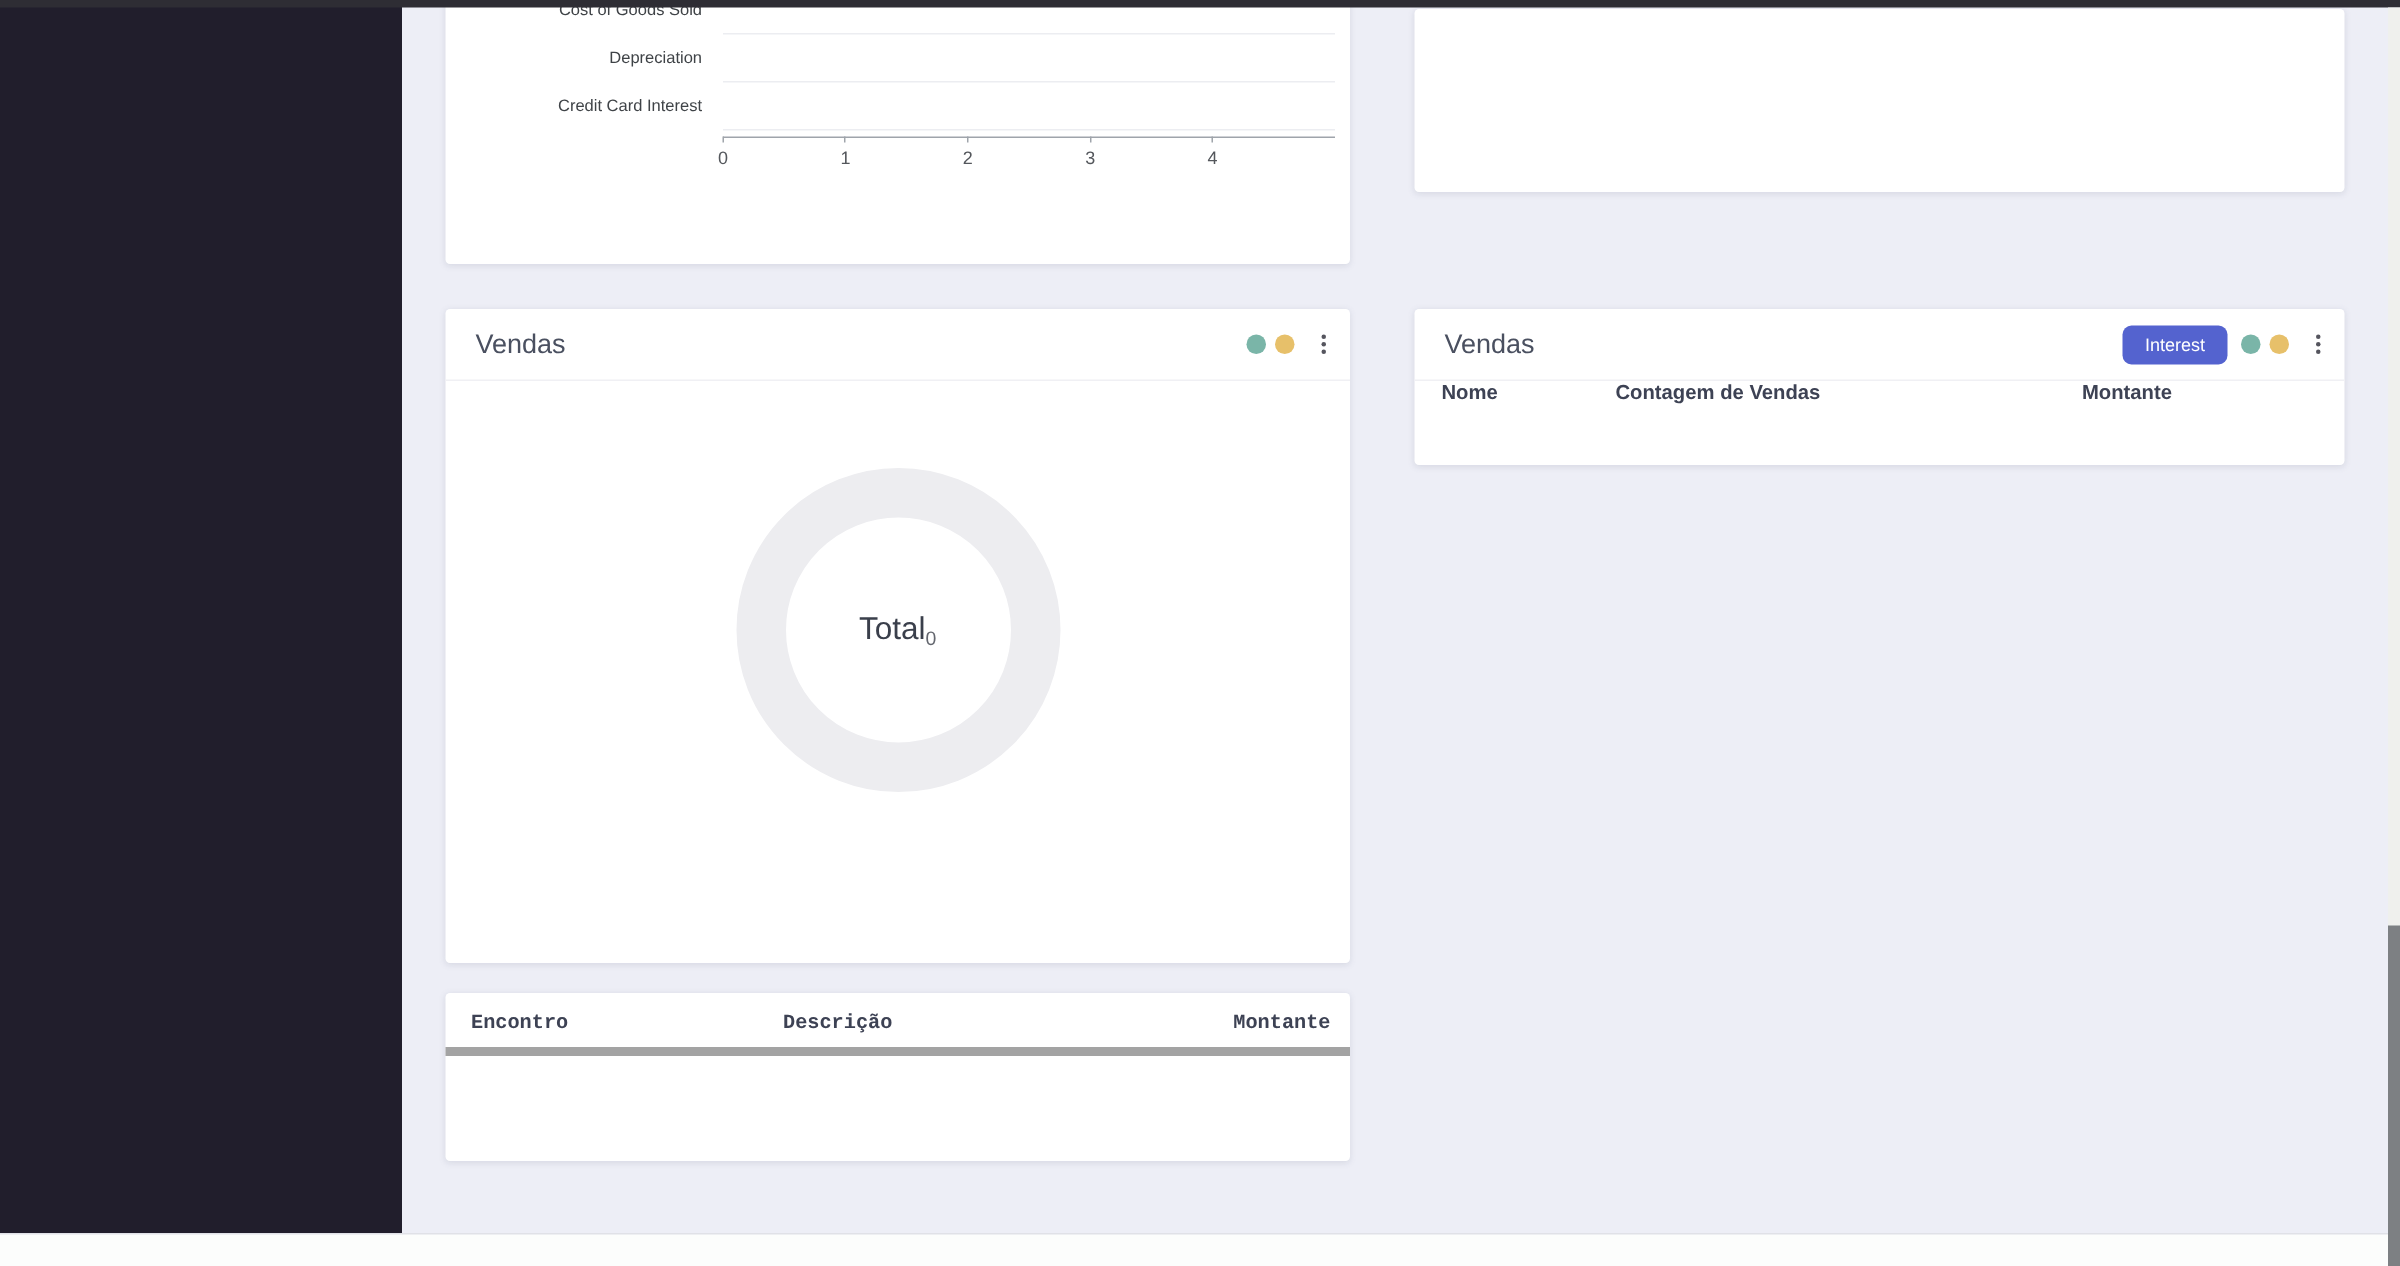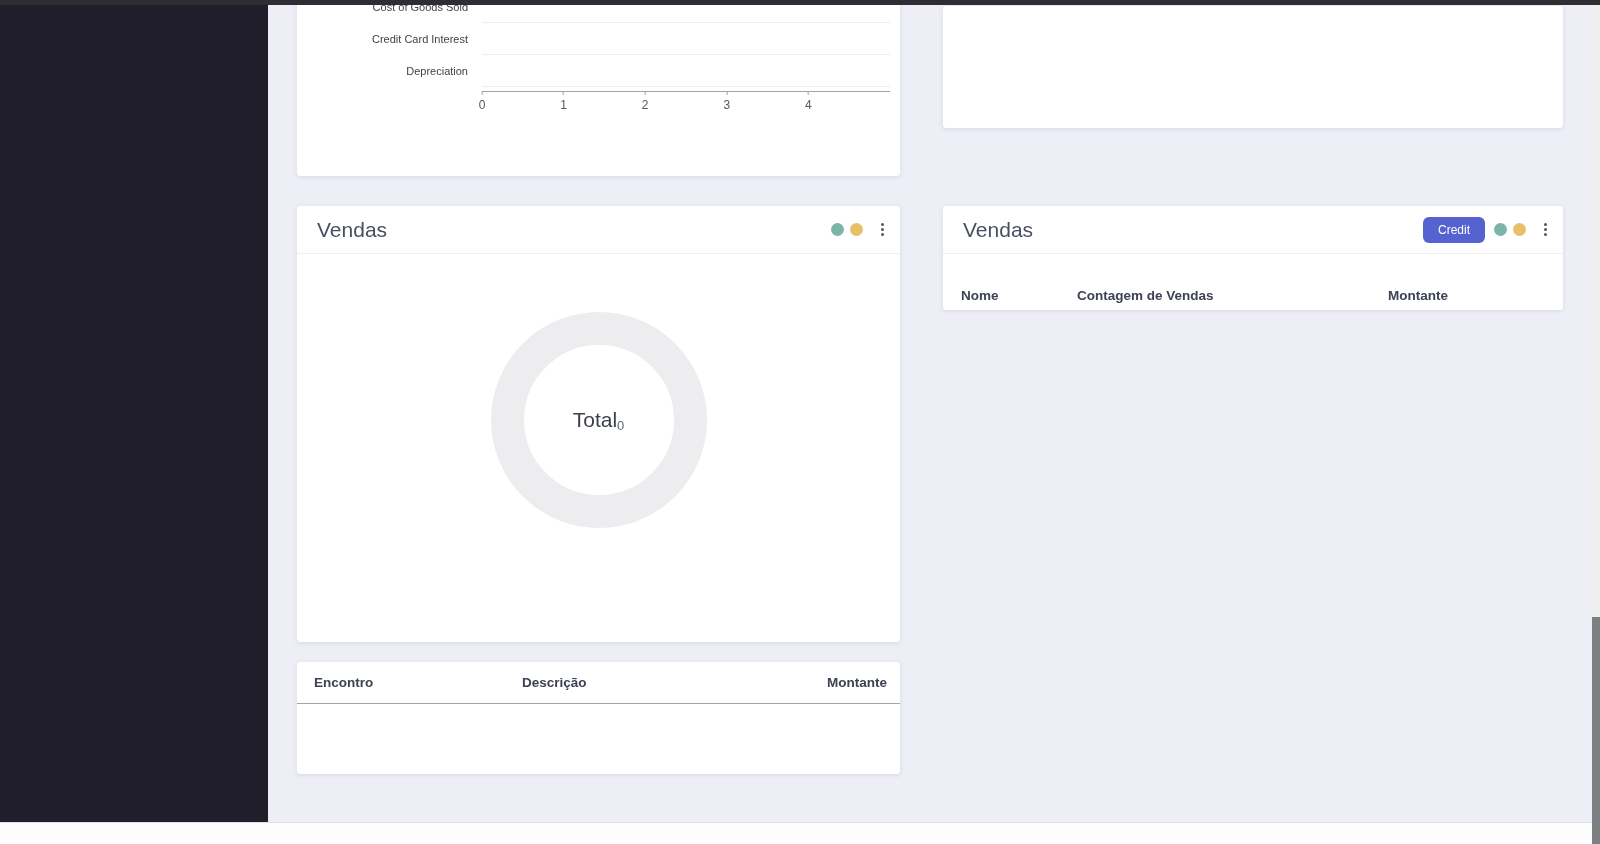--- a/index.html
+++ b/index.html
@@ -20,21 +20,21 @@
   .scroll-thumb { position:absolute; right:0; top:617px; width:8px; height:227px; background:#7d8083; z-index:41; }
 
   .card {
     position:absolute; background:#ffffff; border-radius:3px;
     box-shadow:0 1px 4px rgba(100,105,130,.16);
   }
   .card-header {
     height:48px; display:flex; align-items:center;
     padding:0 14px 0 20px; border-bottom:1px solid #f0f0f4;
   }
-  .card-title { font-size:21px; color:#4a5060; flex:0 0 auto; }
+  .card-title { font-size:18px; color:#4a5060; flex:0 0 auto; }
   .header-right { margin-left:auto; display:flex; align-items:center; }
   .dot { width:13px; height:13px; border-radius:50%; flex:0 0 auto; }
   .dot + .dot { margin-left:6px; }
   .kebab { margin-left:16px; display:flex; flex-direction:column; align-items:center; cursor:pointer; padding:2px; }
   .kebab i { width:3px; height:3px; border-radius:50%; background:#55555e; display:block; }
   .kebab i + i { margin-top:2px; }
 
   
   .chart-card { left:297px; top:-62px; width:603px; height:238px; }
   .hbar { position:absolute; left:20px; right:10px; top:53px; }
@@ -62,28 +62,28 @@
   .donut-total-label { font-size:21px; color:#3a3f4b; }
   .donut-total-value { font-size:13px; color:#63666e; margin-top:11px; }
 
   
   .sales-card { left:943px; top:206px; width:620px; height:104px; }
   .btn {
     background:#5463cf; color:#ffffff; font-size:12px; font-family:inherit;
     border:none; border-radius:6px; padding:6px 15px; margin-right:9px; cursor:pointer;
   }
   .colrow { position:relative; height:48px; }
-  .colhead { position:absolute; top:34px; font-size:13.5px; font-weight:bold; color:#3d4254; }
+  .colhead { position:absolute; top:0; font-size:13.5px; font-weight:bold; color:#3d4254; }
   .sales-card .c1 { left:18px; }
   .sales-card .c2 { left:134px; }
   .sales-card .c3 { right:115px; }
 
   
   .income-card { left:297px; top:662px; width:603px; height:112px; }
-  .income-card .colrow { height:42px; border-bottom:1px solid #a3a3a3; }
+  .income-card .colrow { height:42px; border-bottom:6px solid #a3a3a3;font-family:Liberation Mono, monospace; }
   .income-card .colhead { top:13px; }
   .income-card .c1 { left:17px; }
   .income-card .c2 { left:225px; }
   .income-card .c3 { right:13px; }
 </style>
 </head>
 <body>
 
 <div class="app">
 
@@ -92,25 +92,25 @@
   <div class="top-strip"></div>
   <div class="bottom-strip"></div>
 
   <div class="card chart-card">
     <div class="hbar">
       <div class="hbar-row">
         <span class="hbar-label">Cost of Goods Sold</span>
         <span class="hbar-plot"></span>
       </div>
       <div class="hbar-row">
-        <span class="hbar-label">Credit Card Interest</span>
+        <span class="hbar-label">Depreciation</span>
         <span class="hbar-plot"></span>
       </div>
       <div class="hbar-row">
-        <span class="hbar-label">Depreciation</span>
+        <span class="hbar-label">Credit Card Interest</span>
         <span class="hbar-plot"></span>
       </div>
       <div class="hbar-axisrow">
         <div class="hbar-axis">
           <span class="tick" style="left:0%">
               <span class="tickmark"></span>
               <span class="ticklabel">0</span>
             </span>
           <span class="tick" style="left:20%">
               <span class="tickmark"></span>
@@ -154,21 +154,21 @@
         <span class="donut-total-label">Total</span>
         <span class="donut-total-value">0</span>
       </div>
     </div>
   </div>
 
   <div class="card sales-card">
     <div class="card-header">
       <span class="card-title">Vendas</span>
       <span class="header-right">
-        <button class="btn">Credit</button>
+        <button class="btn">Interest</button>
         <span class="dot" style="background:#7ab5a8"></span>
         <span class="dot" style="background:#e7c06a"></span>
         <span class="kebab">
             <i></i>
             <i></i>
             <i></i>
           </span>
       </span>
     </div>
     <div class="colrow">

